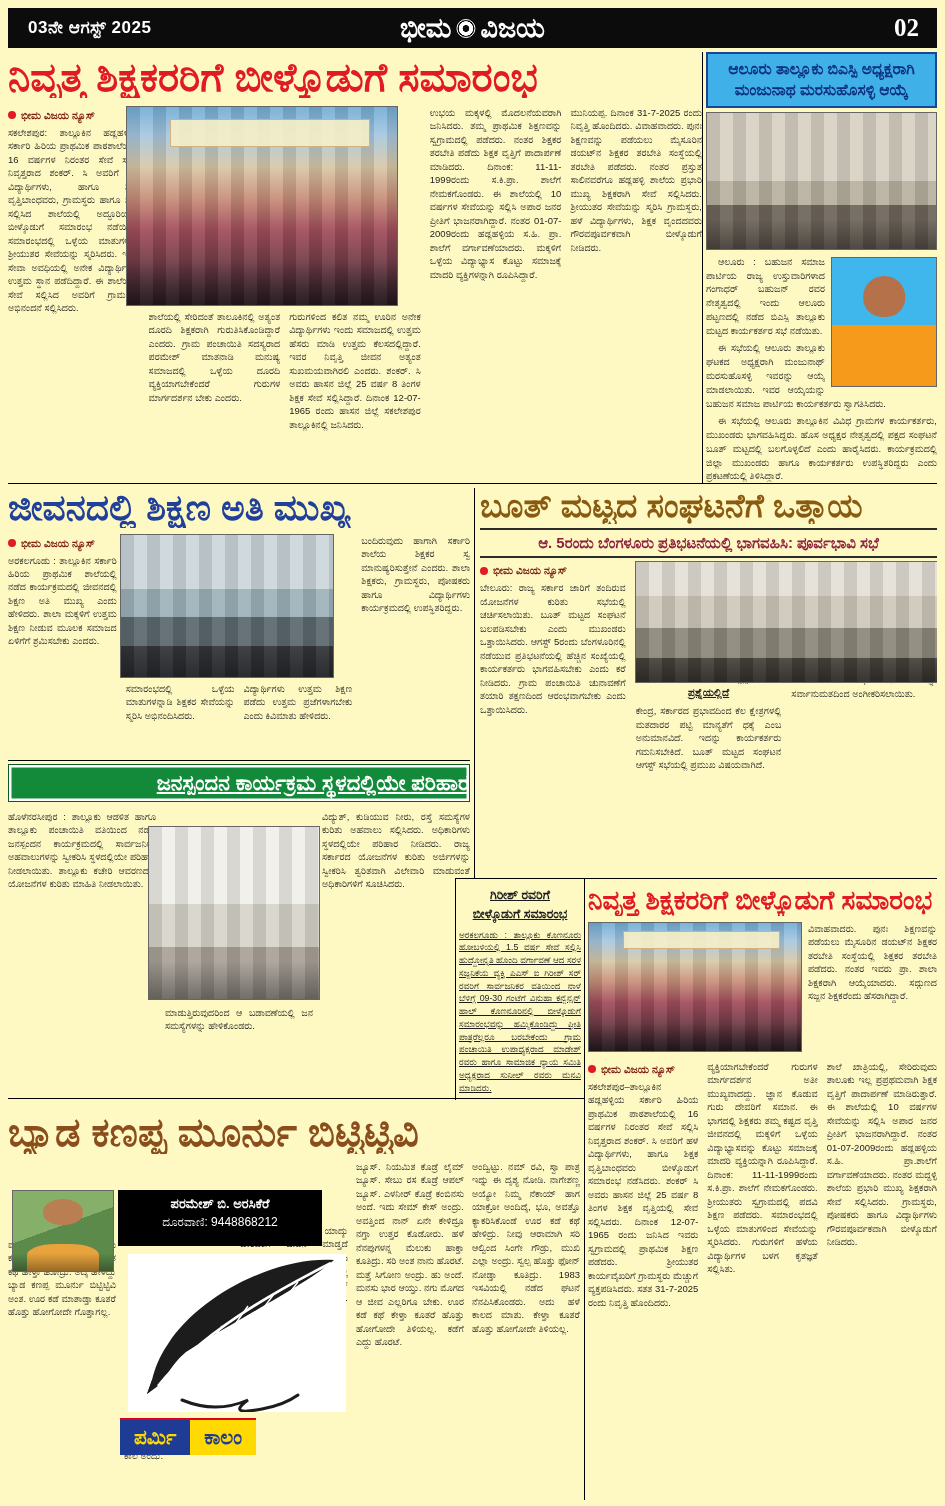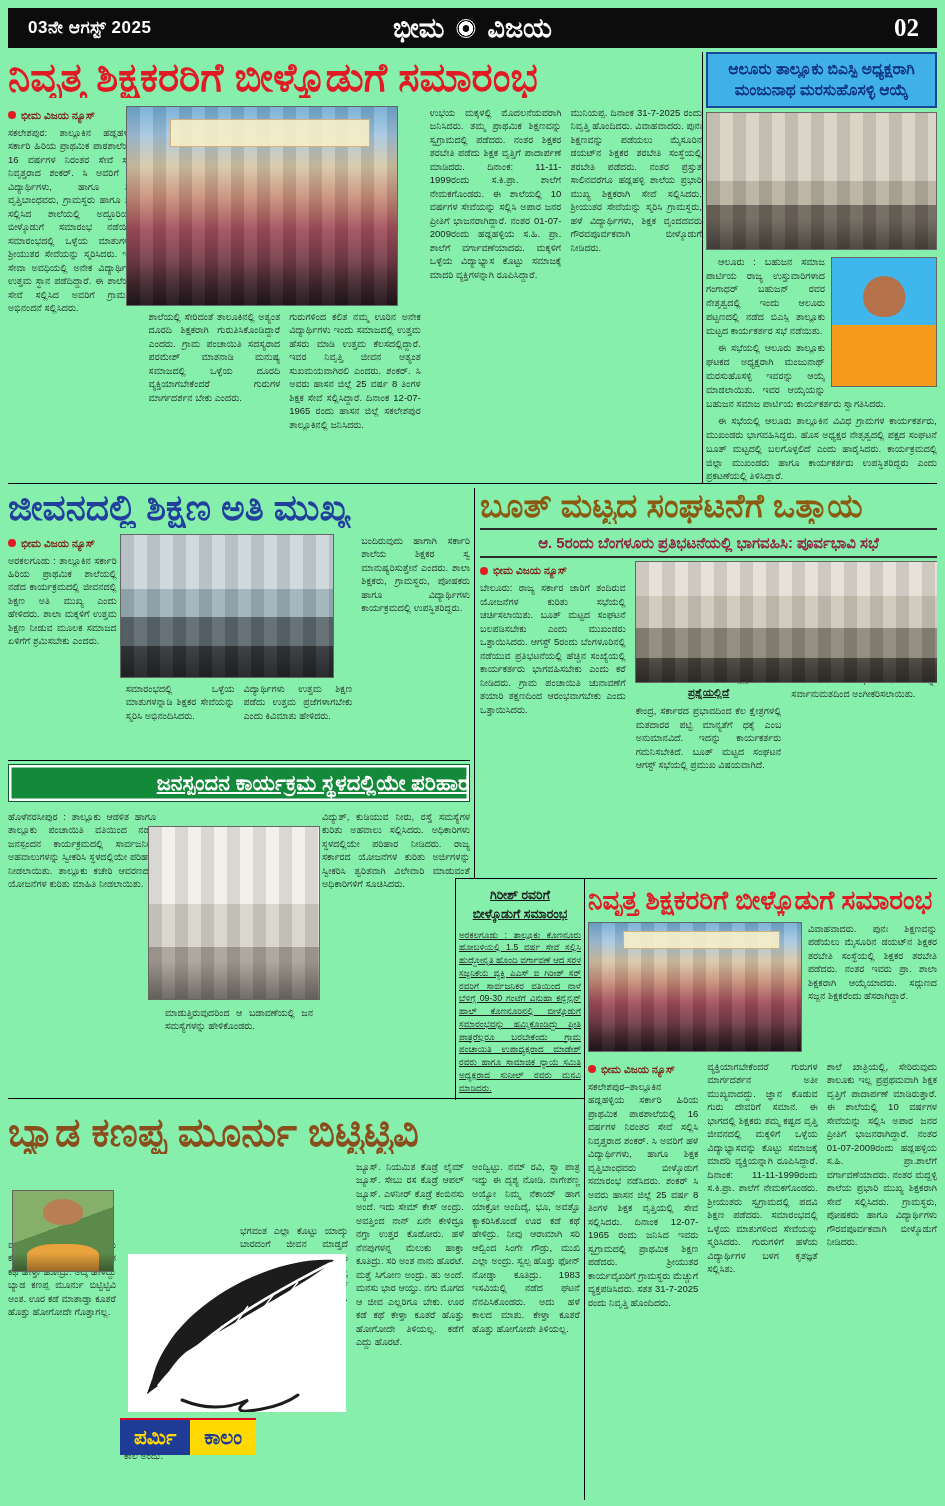--- a/index.html
+++ b/index.html
@@ -1,23 +1,23 @@
 <!DOCTYPE html>
 <html><head>
 <meta charset="utf-8">
 <style>
   html,body{margin:0;padding:0;}
   body{width:945px;height:1506px;position:relative;background:#f6f5f2;font-family:"Liberation Sans",sans-serif;color:#1c1c1c;overflow:hidden;}
-  .page{position:absolute;inset:0;background:#86efac;}
+  .page{position:absolute;inset:0;background:#fef9c3;}
   .abs{position:absolute;}
   .line{position:absolute;background:#000;}
   
   .masthead{position:absolute;left:8px;top:8px;width:929px;height:40px;background:#0c0c0c;color:#fff;display:flex;align-items:center;}
   .mh-date{margin-left:20px;font-size:17px;font-weight:bold;letter-spacing:.5px;}
-  .mh-center{position:absolute;left:50%;transform:translateX(-50%);display:flex;align-items:center;gap:12px;font-size:27px;font-weight:bold;}
+  .mh-center{position:absolute;left:50%;transform:translateX(-50%);display:flex;align-items:center;gap:5px;font-size:27px;font-weight:bold;}
   .mh-orb{width:17px;height:17px;border-radius:50%;background:radial-gradient(circle,#0c0c0c 0 26%,#fff 30% 58%,#0c0c0c 62% 100%);border:1.5px solid #fff;}
   .mh-page{margin-left:auto;margin-right:18px;font-size:25px;font-weight:bold;font-family:"Liberation Serif",serif;}
   
   .art{position:absolute;overflow:hidden;}
   .byline{display:flex;align-items:center;gap:5px;font-size:10.5px;font-weight:bold;color:#7c1d12;margin:2px 0 3px 0;}
   .byline .dot{width:8px;height:8px;border-radius:50%;background:#e01b24;flex:0 0 auto;}
   .cols{display:flex;position:relative;overflow:hidden;}
   .col{flex:1;font-size:9.5px;line-height:1.42;text-align:justify;word-break:break-word;overflow:hidden;}
   .ph{position:absolute;border:1px solid #666;overflow:hidden;background:#999;}
   .ph::before{content:"";position:absolute;inset:0;background:repeating-linear-gradient(90deg,rgba(0,0,0,.10) 0 13px,rgba(255,255,255,.06) 13px 26px);}
@@ -208,20 +208,24 @@
       <div class="col" style="padding-top:78px;">ಮೂರಣ್ಣ ಬಿಟ್ಟುಬಿಟ್ಟಿವಿ. ಅಂದು ಕುಳಿತಲ್ಲೇ ನಕ್ಕಿದ್ದೇ ನಕ್ಕಿದ್ದು. ಅಂತ ಕಥೆ ಹೇಳ್ತಾ ಹೋದ್ರು. ಅದ್ಕೆ ಹೇಳಿದ್ದು ಬ್ಯಾಡ ಕಣಪ್ಪ ಮೂರ್ನು ಬಿಟ್ಟಿಟ್ಟಿವಿ ಅಂತ. ಊರ ಕಡೆ ಮಾತಾಡ್ತಾ ಕೂತರೆ ಹೊತ್ತು ಹೋಗೋದೇ ಗೊತ್ತಾಗಲ್ಲ.</div>
       <div class="col" style="padding-top:262px;">ಅಲ್ಲೊಂದು ಕಥೆ. ದೇಶವೆಲ್ಲ ನಾಟಿ ಕೋಳಿ ಸಾರು ಅಂದ್ರೆ ಇಷ್ಟ ಪಡೋ ಕಾಲ ಅಂದ್ರು.</div>
       <div class="col" style="padding-top:64px;">ಭಗವಂತ ಎಲ್ಲಾ ಕೊಟ್ಟು ಯಾದ್ಕು ಬಾರದಂಗೆ ಜೀವನ ಮಾಡ್ತದೆ ಕಣಯ್ಯ, ಅಂತ ಒಂದಿನ ಪ್ರತಿಭಾ ಕಾಲೇಜಿನ ನಾಗೇಶಣ್ಣ ಗೋಣಾಡಿಕೊಂಡು ಬಂದ್ರು. ಯಾಕ್ ಅಂದ್ರೆ ಮನೆ ಕಡೆ ಯೋಚ್ನೆ ಅಂದ್ರು. ಸುಮ್ನೆ ತಲೆ ಕೆಡಿಸ್ಕೋಬೇಡಿ ಅಂದೆ.</div>
       <div class="col">ಜ್ಯೂಸ್. ನಿಯಮಿತ ಕೊಡ್ರೆ ಲೈಮ್ ಜ್ಯೂಸ್. ಸೇಬು ರಸ ಕೊಡ್ರೆ ಆಪಲ್ ಜ್ಯೂಸ್. ಎಳನೀರ್ ಕೊಡ್ರೆ ಕಂಬಿನಸು ಅಂದೆ. ಇದು ಸೇಮ್ ಕೇಸ್ ಅಂದ್ರು. ಅವತ್ತಿಂದ ನಾನ್ ಏನೇ ಕೇಳಿದ್ರೂ ನಗ್ತಾ ಉತ್ತರ ಕೊಡೋರು. ಹಳೆ ನೆನಪುಗಳನ್ನ ಮೆಲುಕು ಹಾಕ್ತಾ ಕೂತಿದ್ರು. ಸರಿ ಅಂತ ನಾನು ಹೊರಟೆ. ಮತ್ತೆ ಸಿಗೋಣ ಅಂದ್ರು. ಹು ಅಂದೆ. ಮನಸು ಭಾರ ಆಯ್ತು. ನಗು ಮೊಗದ ಆ ಜೀವ ಎಲ್ಲರಿಗೂ ಬೇಕು. ಊರ ಕಡೆ ಕಥೆ ಕೇಳ್ತಾ ಕೂತರೆ ಹೊತ್ತು ಹೋಗೋದೇ ತಿಳಿಯಲ್ಲ. ಕಡೆಗೆ ಎದ್ದು ಹೊರಟೆ.</div>
       <div class="col">ಅಂದ್ವಿಟ್ಟು. ನಮ್ ರವಿ, ಸ್ವಾ ಪಾತ್ರ ಇದ್ನು ಈ ದೃಶ್ಯ ನೋಡಿ. ನಾಗೇಶಣ್ಣ ಅಯ್ಯೋ ನಿಮ್ಮ ನೆಕಾಯ್ ಹಾಗ ಯಾಕ್ರೋ ಅಂದಿದ್ಕೆ, ಭೂ, ಅವತ್ತೊ ಕ್ಯಾಕರಿಸಿಕೊಂಡೆ ಊರ ಕಡೆ ಕಥೆ ಹೇಳಿದ್ರು. ನೀವು ಆರಾಮಾಗಿ ಸರಿ ಆಲ್ವಿಂದ ಸಿಂಗೇ ಗೌಡ್ರು, ಮುಖಿ ಎಲ್ಲಾ ಅಂದ್ರು. ಸ್ವಲ್ಪ ಹೊತ್ತು ಫೋನ್ ನೋಡ್ತಾ ಕೂತಿದ್ರು. 1983 ಇಸವಿಯಲ್ಲಿ ನಡೆದ ಘಟನೆ ನೆನಪಿಸಿಕೊಂಡರು. ಅದು ಹಳೆ ಕಾಲದ ಮಾತು. ಕೇಳ್ತಾ ಕೂತರೆ ಹೊತ್ತು ಹೋಗೋದೇ ತಿಳಿಯಲ್ಲ.</div>
     </div>
     <div class="ph ph-auth" style="left:4px;top:86px;width:100px;height:80px;">
       <div class="head-blob" style="top:10%;background:#b97f52;"></div>
       <div class="shirt-blob"></div>
     </div>
+    <div class="blackBox" style="left:110px;top:86px;width:196px;height:44px;">
+      <div class="nm">ಪರಮೇಶ್ ಬಿ. ಅರಸಿಕೆರೆ</div>
+      <div class="ph-no">ದೂರವಾಣಿ: 9448868212</div>
+    </div>
     <div class="quill" style="left:120px;top:150px;width:218px;height:158px;">
       <svg width="218" height="158" viewBox="0 0 218 158" xmlns="http://www.w3.org/2000/svg">
         <path d="M206,6 C150,2 72,40 40,90 C31,103 27,114 24,126 L19,140 L34,129 C41,117 48,106 58,98 C122,58 182,28 206,6 Z" fill="#1c1c1c"></path>
         <path d="M203,9 C142,40 72,80 30,132" stroke="#ffffff" stroke-width="2.6" fill="none"></path>
         <path d="M120,52 L96,86 M146,40 L122,72 M94,72 L76,100 M170,28 L148,56" stroke="#ffffff" stroke-width="1.4"></path>
         <path d="M19,140 L28,132 L24,126 Z" fill="#1c1c1c"></path>
         <path d="M54,146 q34,14 66,0 q-22,16 14,9 q22,-4 36,-14" stroke="#1c1c1c" stroke-width="3" fill="none" stroke-linecap="round"></path>
       </svg>
     </div>
     <div class="badge" style="left:112px;top:314px;">

